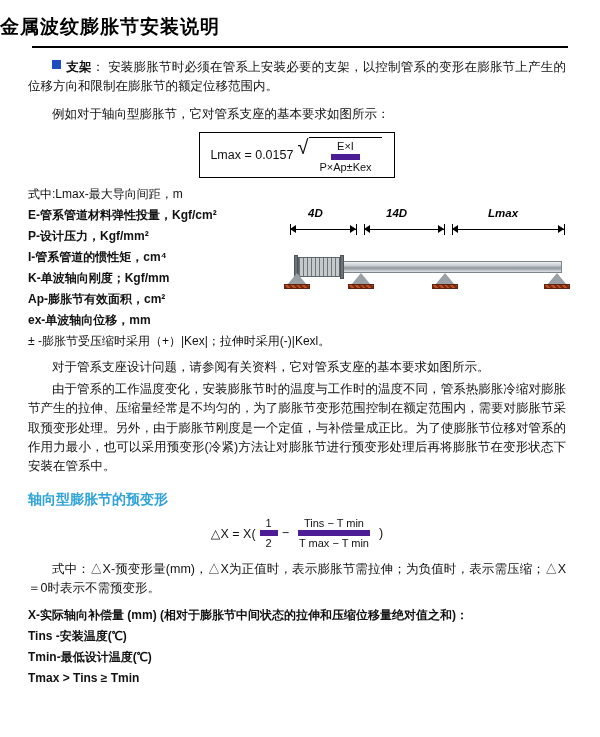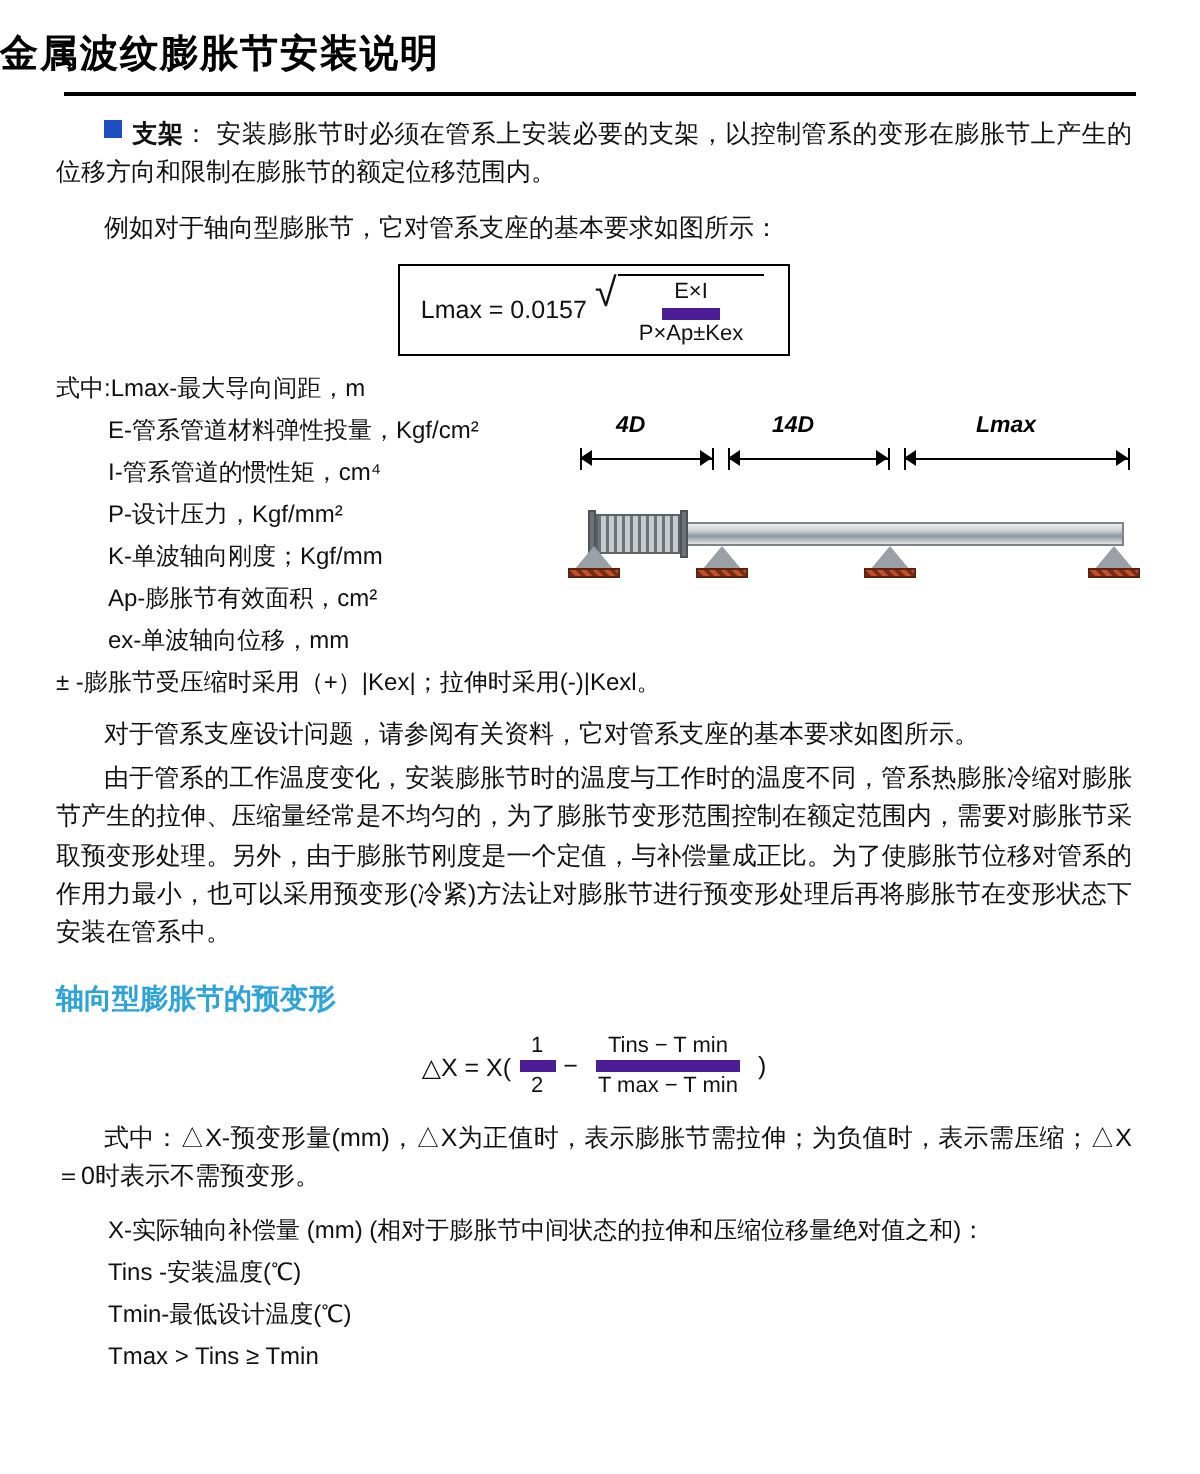--- a/index.html
+++ b/index.html
@@ -43,21 +43,21 @@
   .formula-inline{display:inline-flex;align-items:center;gap:4px;}
   .frac{display:inline-flex;flex-direction:column;align-items:center;line-height:1.15;font-size:11px;vertical-align:middle;}
   .frac .num{border-bottom:6px solid #4c1d95;padding:0 6px 1px 6px;}
   .frac .den{padding:1px 6px 0 6px;}
   .sqrt{display:inline-flex;align-items:stretch;}
   .sqrt .radical{font-size:20px;line-height:1;padding-right:1px;}
   .sqrt .under{border-top:1px solid #000;padding:2px 4px 0 4px;}
   .defs{margin:6px 0 0 0;}
   .defs .line{font-size:12px;line-height:1.75;}
   .defs .l0{margin-left:0;}
-  .defs .l1{margin-left:26px;}
+  .defs .l1{font-weight:bold;}
   
   .figure{
     position:absolute;left:282px;top:183px;width:292px;height:120px;
   }
   .dimbar{position:absolute;top:12px;left:0;width:292px;height:16px;font-style:italic;}
   .dimlabel{position:absolute;font-size:11.5px;font-weight:bold;color:#000;}
   .pipe-area{position:absolute;left:0;top:38px;width:292px;height:66px;}
   .pipe{
     position:absolute;left:14px;top:26px;width:266px;height:12px;
     background:linear-gradient(to bottom,#eceff1 0%,#c9ced3 35%,#8e969c 60%,#dfe3e6 100%);
@@ -122,22 +122,22 @@
               </span>
             </span>
           </span>
         </span>
       </span>
     </div>
 
     <div class="defs">
       <div class="line l0">式中:Lmax-最大导向间距，m</div>
       <div class="line l1">E-管系管道材料弹性投量，Kgf/cm²</div>
+      <div class="line l1">P-设计压力，Kgf/mm²</div>
       <div class="line l1">I-管系管道的惯性矩，cm⁴</div>
-      <div class="line l1">P-设计压力，Kgf/mm²</div>
       <div class="line l1">K-单波轴向刚度；Kgf/mm</div>
       <div class="line l1">Ap-膨胀节有效面积，cm²</div>
       <div class="line l1">ex-单波轴向位移，mm</div>
       <div class="line l0">± -膨胀节受压缩时采用（+）|Kex|；拉伸时采用(-)|Kexl。</div>
     </div>
 
     <p class="indent" style="margin-top:6px;">对于管系支座设计问题，请参阅有关资料，它对管系支座的基本要求如图所示。</p>
 
 
     <p class="indent">由于管系的工作温度变化，安装膨胀节时的温度与工作时的温度不同，管系热膨胀冷缩对膨胀节产生的拉伸、压缩量经常是不均匀的，为了膨胀节变形范围控制在额定范围内，需要对膨胀节采取预变形处理。另外，由于膨胀节刚度是一个定值，与补偿量成正比。为了使膨胀节位移对管系的作用力最小，也可以采用预变形(冷紧)方法让对膨胀节进行预变形处理后再将膨胀节在变形状态下安装在管系中。</p>

